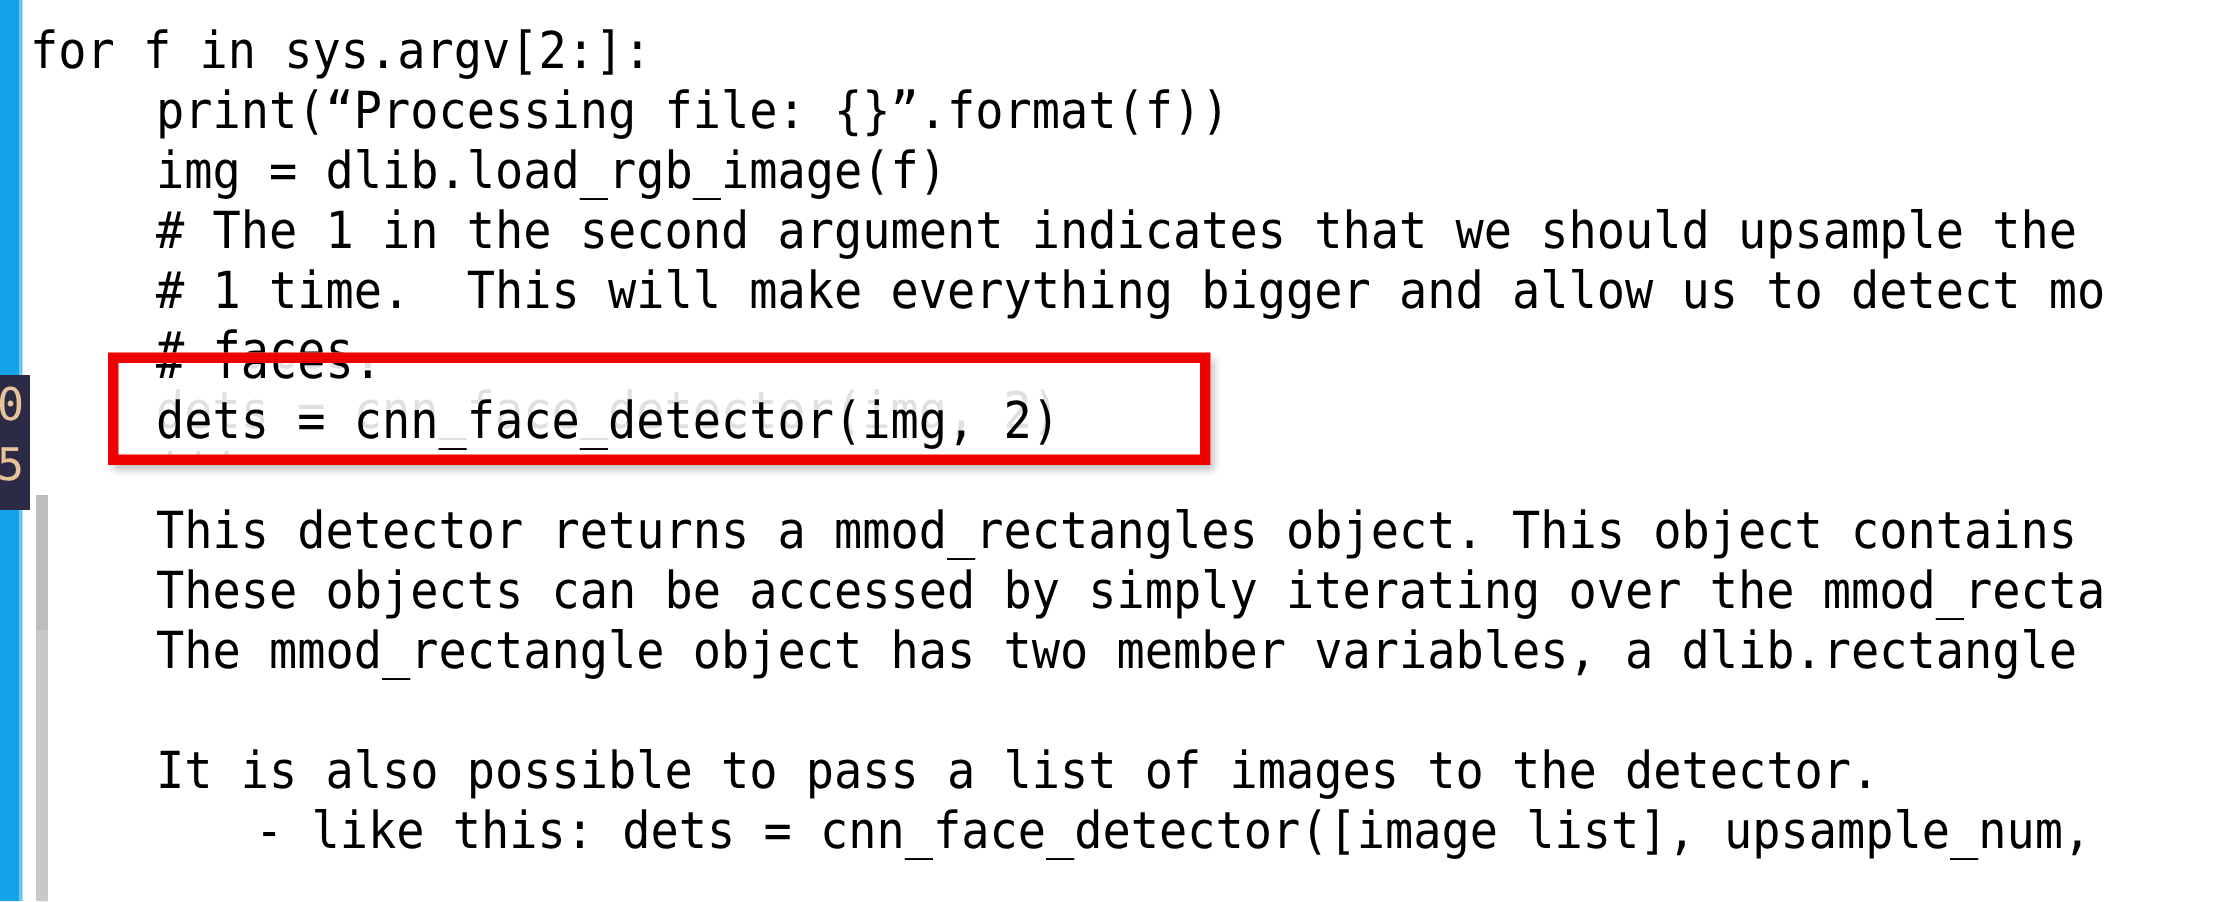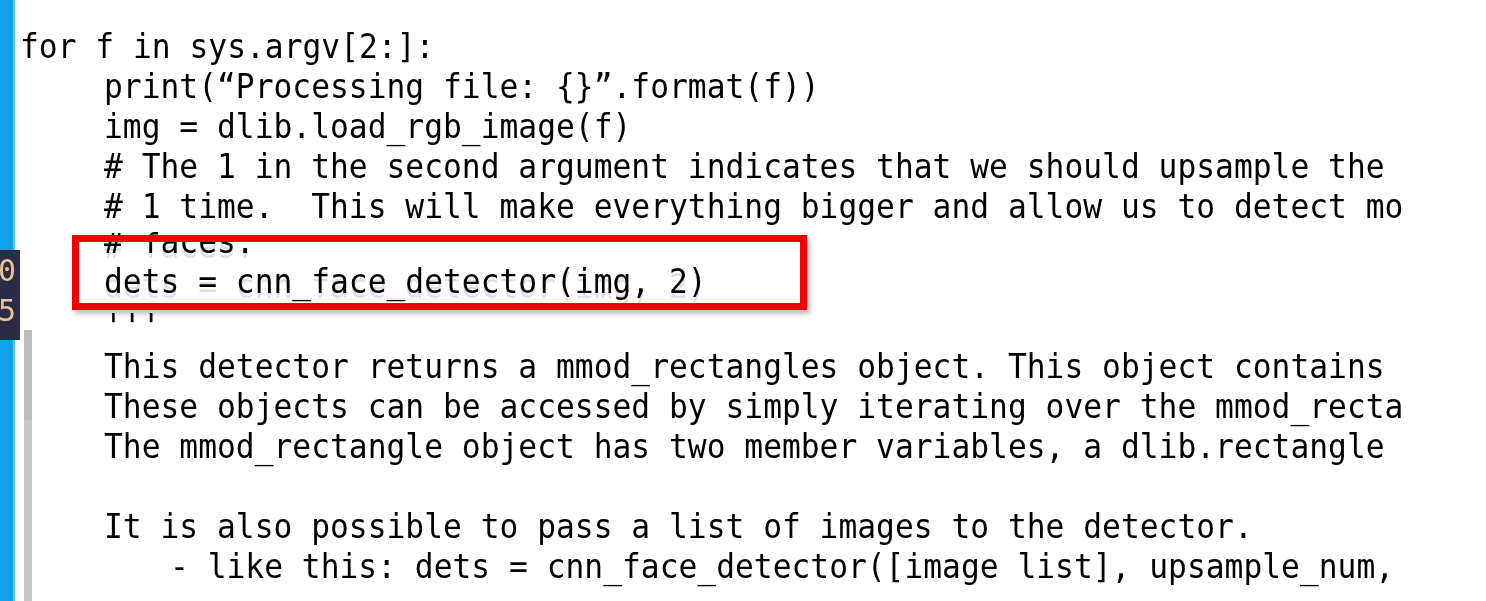--- a/index.html
+++ b/index.html
@@ -58,21 +58,21 @@
     line-height: 34px;
     white-space: nowrap;
     font-family: "DejaVu Sans Mono", monospace;
   }
   #minimap-badge .l1 { top: 4px; }
   #minimap-badge .l2 { top: 44px; }
 
   
   #code {
     position: absolute;
-    left: 20px; top: 12px;
+    left: 20px; top: 0;
     width: 1466px; height: 581px;
     overflow: hidden;
   }
   .code-line {
     position: absolute;
     white-space: pre;
     color: #000000;
     font-family: "DejaVu Sans Mono", monospace;
     font-size: 34px;
     letter-spacing: 0px;

